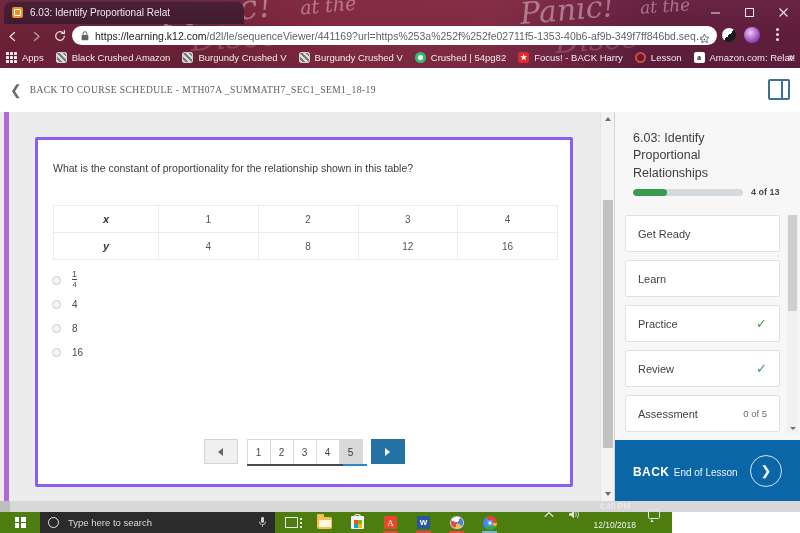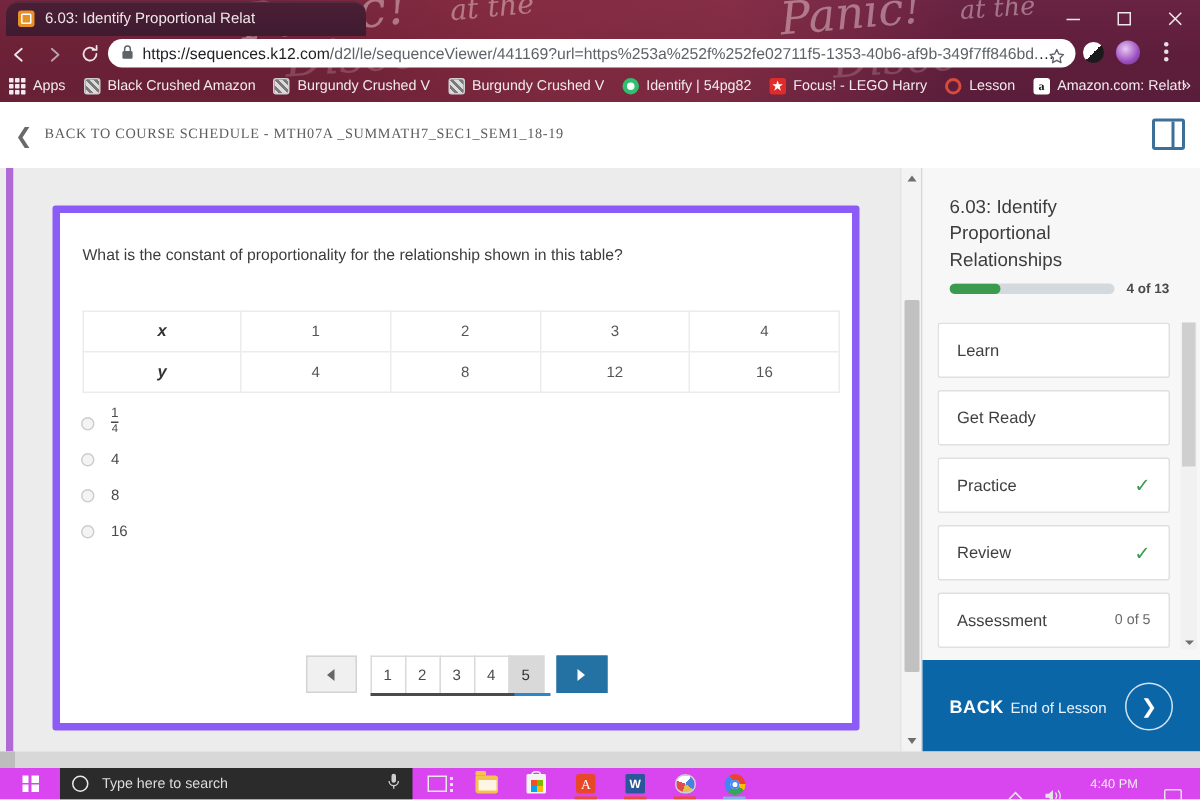--- a/index.html
+++ b/index.html
@@ -123,21 +123,21 @@
 
   
   .stage{position:absolute;left:0;top:112px;width:800px;height:389px;background:#ececec;}
   .leftbar{position:absolute;left:4px;top:0;width:5px;height:389px;background:#b06ad6;}
   .content{
     position:absolute;left:9px;top:0;right:185px;height:389px;background:#ececec;
     border-right:1px solid #d6d6d6;
   }
   .card{
     position:absolute;left:26px;top:25px;width:538px;height:350px;
-    background:#fff;border:5px solid #8b5cf6;border-radius:2px;box-sizing:border-box;
+    background:#fff;border:3px solid #8b5cf6;border-radius:2px;box-sizing:border-box;
   }
   .question{
     position:absolute;left:15px;top:21px;right:15px;
     font-size:10.5px;color:#3c3c3c;line-height:1.35;
   }
   .qtable{
     position:absolute;left:15px;top:65px;width:505px;
     border-collapse:collapse;table-layout:fixed;
   }
   .qtable td{
@@ -224,21 +224,21 @@
     width:30px;height:30px;border-radius:50%;border:1.5px solid #cfe3f2;
     display:flex;align-items:center;justify-content:center;color:#fff;font-size:13px;flex:0 0 auto;
   }
 
   
   .hscroll{position:absolute;left:0;top:501px;width:800px;height:11px;background:#d8d8d8;}
   .hscroll .hthumb{position:absolute;left:0;top:0;width:10px;height:11px;background:#bdbdbd;}
   .hscroll .har{position:absolute;top:3.5px;width:0;height:0;border-top:3px solid transparent;border-bottom:3px solid transparent;}
   .hscroll .har.l{left:3px;border-right:3.5px solid #555;}
 
-  .taskbar{position:absolute;left:0;top:512px;width:800px;height:21px;background:#d946ef;display:flex;align-items:flex-start;}
+  .taskbar{position:absolute;left:0;top:512px;width:672px;height:21px;background:#4d7c0f;display:flex;align-items:flex-end;}
   .startbtn{width:40px;height:21px;display:flex;align-items:center;justify-content:center;}
   .winlogo{width:11px;height:11px;display:grid;grid-template-columns:1fr 1fr;grid-template-rows:1fr 1fr;gap:1.3px;}
   .winlogo i{background:#fff;}
   .search{
     width:235px;height:21px;background:#2b2b2b;display:flex;align-items:center;padding:0 8px;box-sizing:border-box;
   }
   .scircle{width:11px;height:11px;border-radius:50%;border:1.5px solid #e8e8e8;box-sizing:border-box;flex:0 0 auto;}
   .sph{font-size:9.5px;color:#dcdcdc;margin-left:9px;flex:1 1 auto;}
   .mic{flex:0 0 auto;}
   .tbicons{display:flex;align-items:center;}
@@ -337,21 +337,21 @@
       </div>
     </div>
 
     <div class="omnibox">
       <span class="lock">
         <svg width="8" height="10" viewBox="0 0 8 10">
             <rect x="0.6" y="4" width="6.8" height="5.2" rx="1" fill="#5f6368"></rect>
             <path d="M2.1 4V2.6a1.9 1.9 0 0 1 3.8 0V4" fill="none" stroke="#5f6368" stroke-width="1"></path>
           </svg>
       </span>
-      <span class="url"><span class="host">https://sequences.k12.com</span><span class="rest">/d2l/le/sequenceViewer/441169?url=https%253a%252f%252fe02711f5-1353-40b6-af9b-349f7ff846bd.sequences.api.b...</span></span>
+      <span class="url"><span class="host">https://learning.k12.com</span><span class="rest">/d2l/le/sequenceViewer/441169?url=https%253a%252f%252fe02711f5-1353-40b6-af9b-349f7ff846bd.sequences.api.b...</span></span>
       <span class="star">
         <svg width="11" height="11" viewBox="0 0 11 11">
             <path d="M5.5 1 L6.9 4 L10 4.4 L7.7 6.6 L8.3 9.8 L5.5 8.2 L2.7 9.8 L3.3 6.6 L1 4.4 L4.1 4z" fill="none" stroke="#5f6368" stroke-width="0.9" stroke-linejoin="round"></path>
           </svg>
       </span>
     </div>
     <div class="ext1"></div>
     <div class="ext2"></div>
     <div class="kebab">
         <i></i>
@@ -381,25 +381,25 @@
       <div class="bm">
         <span class="bm-ico vel-ico"></span>
         <span class="bm-label">Burgundy Crushed V</span>
       </div>
       <div class="bm">
         <span class="bm-ico vel-ico"></span>
         <span class="bm-label">Burgundy Crushed V</span>
       </div>
       <div class="bm">
         <span class="bm-ico flip-ico"></span>
-        <span class="bm-label">Identify | 54pg82</span>
+        <span class="bm-label">Crushed | 54pg82</span>
       </div>
       <div class="bm">
         <span class="bm-ico focus-ico"></span>
-        <span class="bm-label">Focus! - LEGO Harry</span>
+        <span class="bm-label">Focus! - BACK Harry</span>
       </div>
       <div class="bm">
         <span class="bm-ico goo-ico"></span>
         <span class="bm-label">Lesson</span>
       </div>
       <div class="bm">
         <span class="bm-ico amz-ico">a</span>
         <span class="bm-label">Amazon.com: Relat!</span>
       </div>
       <span class="bm-chev">»</span>
@@ -503,24 +503,24 @@
 
       <div class="prog-wrap">
         <div class="prog-track">
           <div class="prog-fill" style="width: 31%; background: rgb(58, 155, 78);"></div>
         </div>
         <span class="prog-label">4 of 13</span>
       </div>
 
       <div class="sidelist">
         <div class="srow">
+          <span class="label">Get Ready</span>
+        </div>
+        <div class="srow">
           <span class="label">Learn</span>
-        </div>
-        <div class="srow">
-          <span class="label">Get Ready</span>
         </div>
         <div class="srow">
           <span class="label">Practice</span>
           <span class="check">✓</span>
         </div>
         <div class="srow">
           <span class="label">Review</span>
           <span class="check">✓</span>
         </div>
         <div class="srow">

